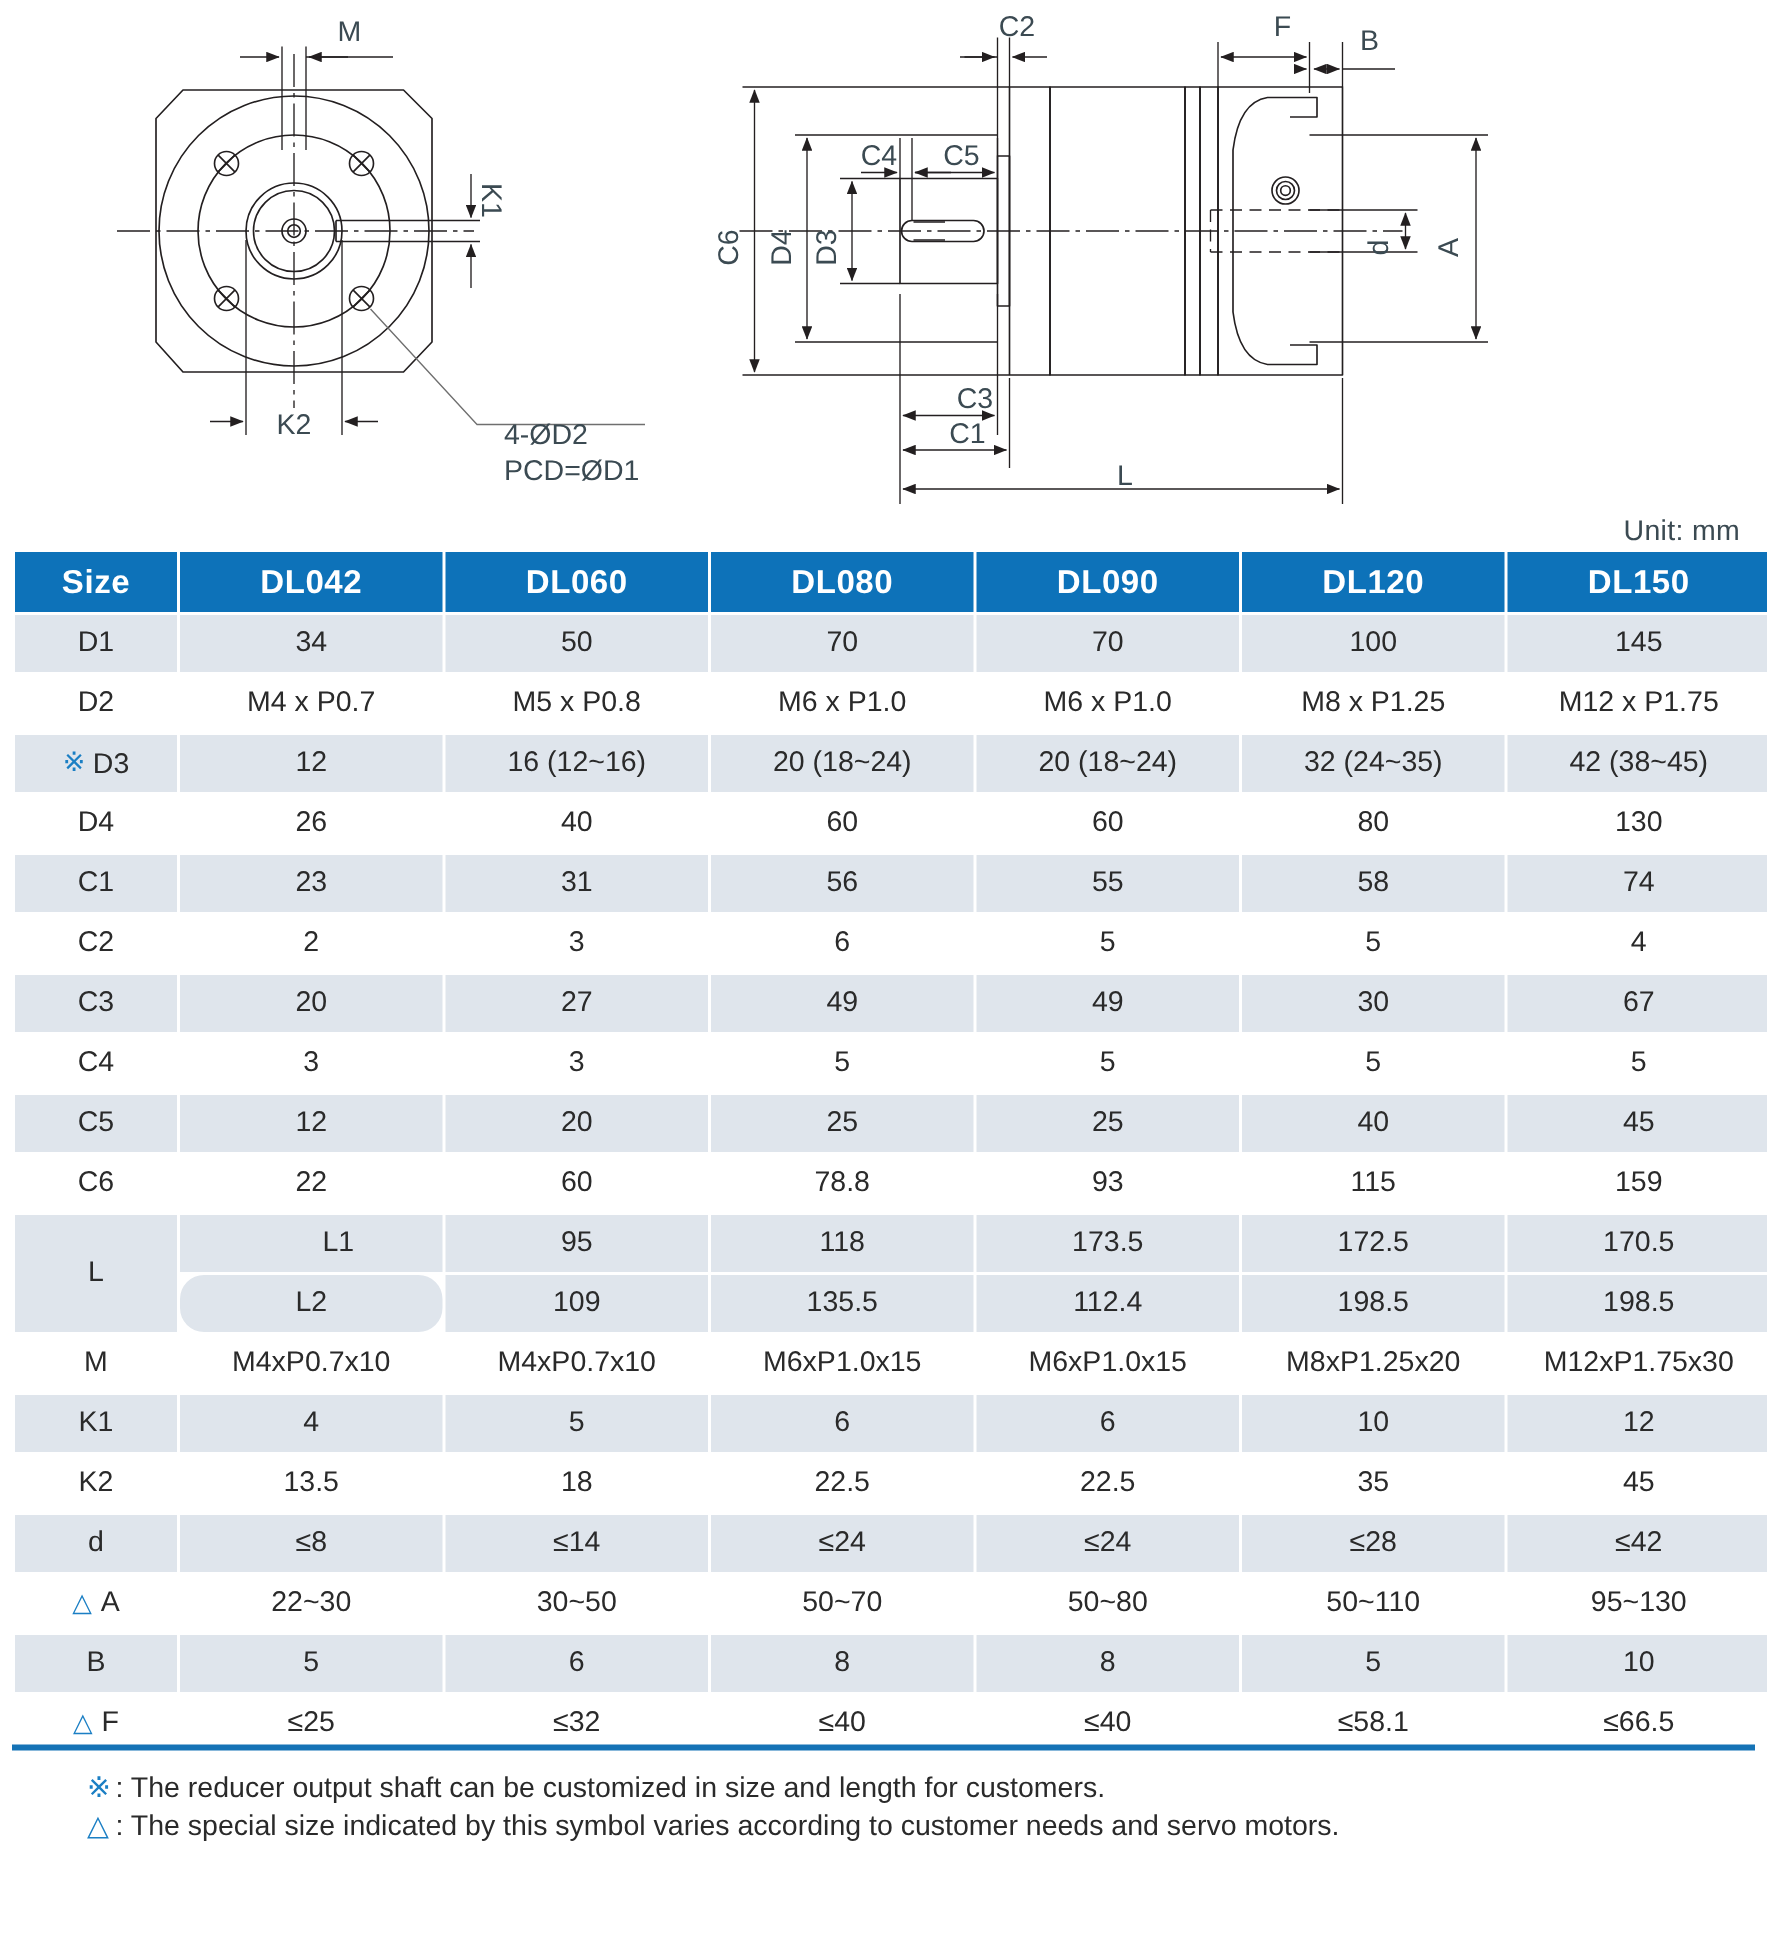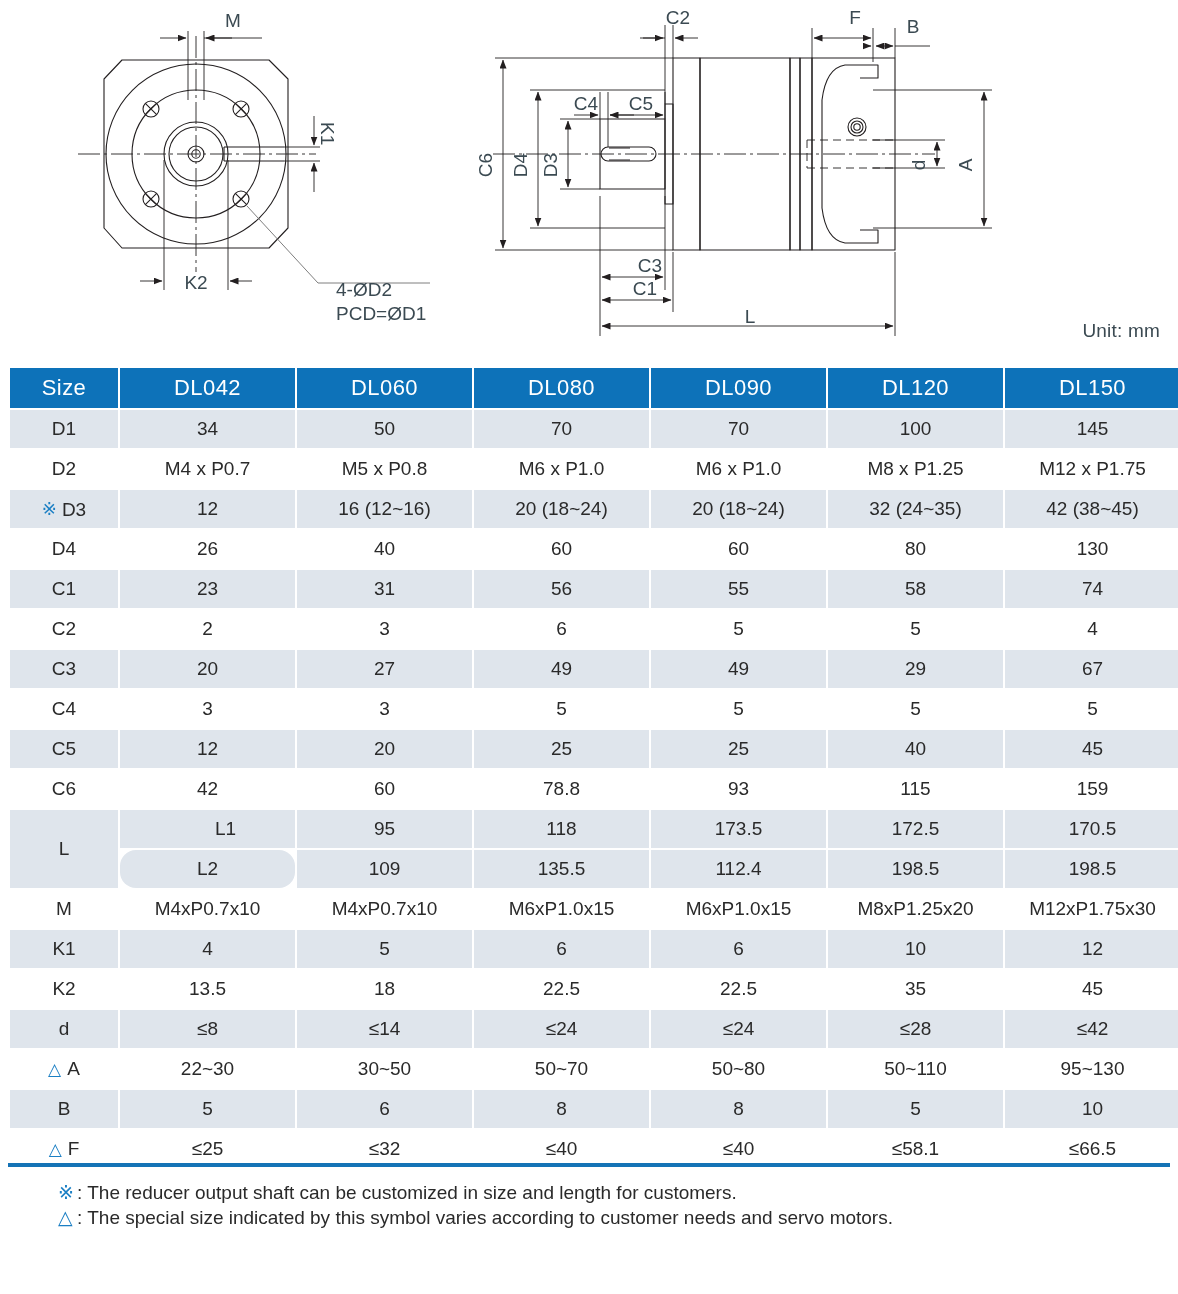--- a/index.html
+++ b/index.html
@@ -10,40 +10,40 @@
     color:#231f20;
     overflow:hidden;
     position:relative;
   }
 
   
   #drawings{position:absolute;left:0;top:0;width:1178px;height:352px;}
   #drawings svg{display:block;}
 
   .unit-label{
-    position:absolute;right:18px;top:320px;
+    position:absolute;right:18px;top:344px;
     font-size:19px;color:#3b4a52;letter-spacing:.2px;
   }
 
   
   #spec-table{
     position:absolute;left:8px;top:366px;
     width:1162px;
     border-collapse:separate;
     border-spacing:2px 2px;
     table-layout:fixed;
   }
   #spec-table col.c-size{width:108px;}
   #spec-table col.c-data{width:175px;}
 
   #spec-table th{
     background:#0d72b9;
     color:#ffffff;
     font-size:22px;
-    font-weight:normal;
+    font-weight:bold;
     height:40px;
     letter-spacing:.4px;
     text-align:center;
     vertical-align:middle;
     padding:0;
   }
   #spec-table td{
     font-size:19px;
     text-align:center;
     vertical-align:middle;
@@ -379,21 +379,21 @@
         <td>5</td>
         <td>5</td>
         <td>4</td>
       </tr>
       <tr class="shade">
         <td class="label-cell">C3</td>
         <td>20</td>
         <td>27</td>
         <td>49</td>
         <td>49</td>
-        <td>29</td>
+        <td>30</td>
         <td>67</td>
       </tr>
       <tr class="plain">
         <td class="label-cell">C4</td>
         <td>3</td>
         <td>3</td>
         <td>5</td>
         <td>5</td>
         <td>5</td>
         <td>5</td>
@@ -402,21 +402,21 @@
         <td class="label-cell">C5</td>
         <td>12</td>
         <td>20</td>
         <td>25</td>
         <td>25</td>
         <td>40</td>
         <td>45</td>
       </tr>
       <tr class="plain">
         <td class="label-cell">C6</td>
-        <td>42</td>
+        <td>22</td>
         <td>60</td>
         <td>78.8</td>
         <td>93</td>
         <td>115</td>
         <td>159</td>
       </tr>
       <tr class="shade">
         <td class="l-group" rowspan="2">L</td>
         <td class="label-cell l-sub" style="width: 66px; padding-left: 36px;">L1</td>
         <td>95</td>

